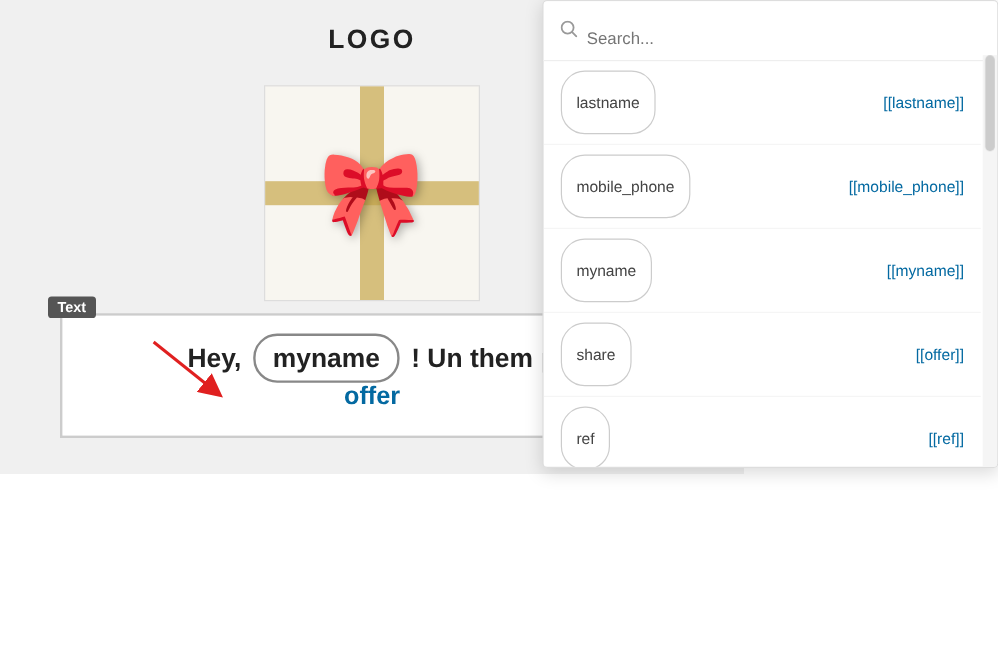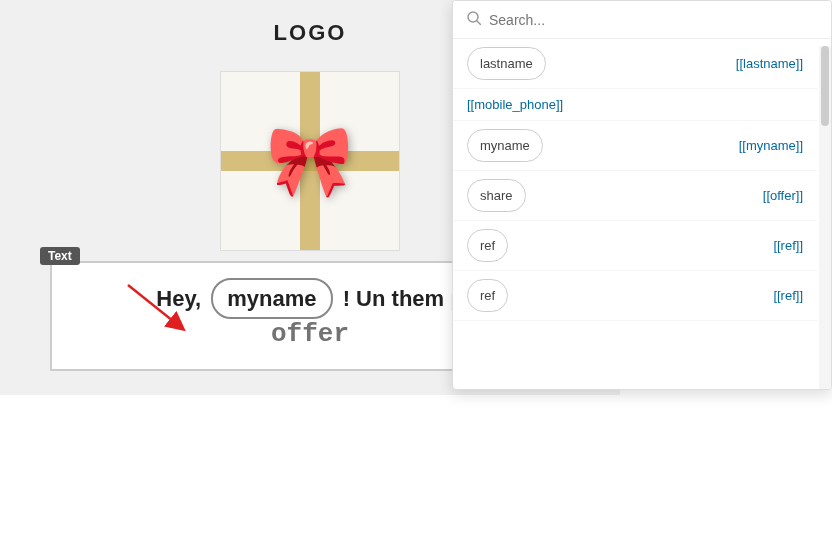--- a/index.html
+++ b/index.html
@@ -128,24 +128,23 @@
       border: 2px solid #888;
       border-radius: 20px;
       padding: 2px 14px;
       font-size: 22px;
       font-weight: 900;
       color: #222;
       margin: 0 4px;
     }
 
     .offer-text {
-      font-size: 26px;
+      font-size: 21px;
       font-weight: 900;
-      color: #737373;
-      font-family: Liberation Mono, monospace;
+      color: #0369a1;
     }
 
     .description-text {
       margin: 15px 50px 0;
       font-size: 14px;
       color: #555;
       text-align: center;
       line-height: 1.5;
     }
 
@@ -193,20 +192,21 @@
       font-size: 14px;
     }
 
     .search-input {
       border: none;
       outline: none;
       font-size: 14px;
       color: #aaa;
       flex: 1;
       background: transparent;
+      margin-top: 13px;
     }
 
     .scrollbar {
       position: absolute;
       right: 0;
       top: 45px;
       bottom: 0;
       width: 12px;
       background: #f5f5f5;
     }
@@ -235,21 +235,21 @@
       justify-content: space-between;
       padding: 8px 14px;
       border-bottom: 1px solid #f5f5f5;
       cursor: pointer;
     }
 
     .tag-pill {
       display: inline-block;
       border: 1px solid #ccc;
       border-radius: 20px;
-      padding: 8px 12px;
+      padding: 18px 12px;
       font-size: 13px;
       color: #444;
       background: #fff;
     }
 
     .tag-value {
       font-size: 13px;
       color: #0369a1;
     }
 
@@ -317,20 +317,21 @@
     </div>
 
     <div class="items-list">
 
       <div class="list-item">
         <span class="tag-pill">lastname</span>
         <span class="tag-value">[[lastname]]</span>
       </div>
 
       <div class="list-item">
+        <span class="tag-pill">mobile_phone</span>
         <span class="tag-value">[[mobile_phone]]</span>
       </div>
 
 
       <div class="list-item">
         <span class="tag-pill">myname</span>
         <span class="tag-value">[[myname]]</span>
       </div>
 
       <div class="list-item">

